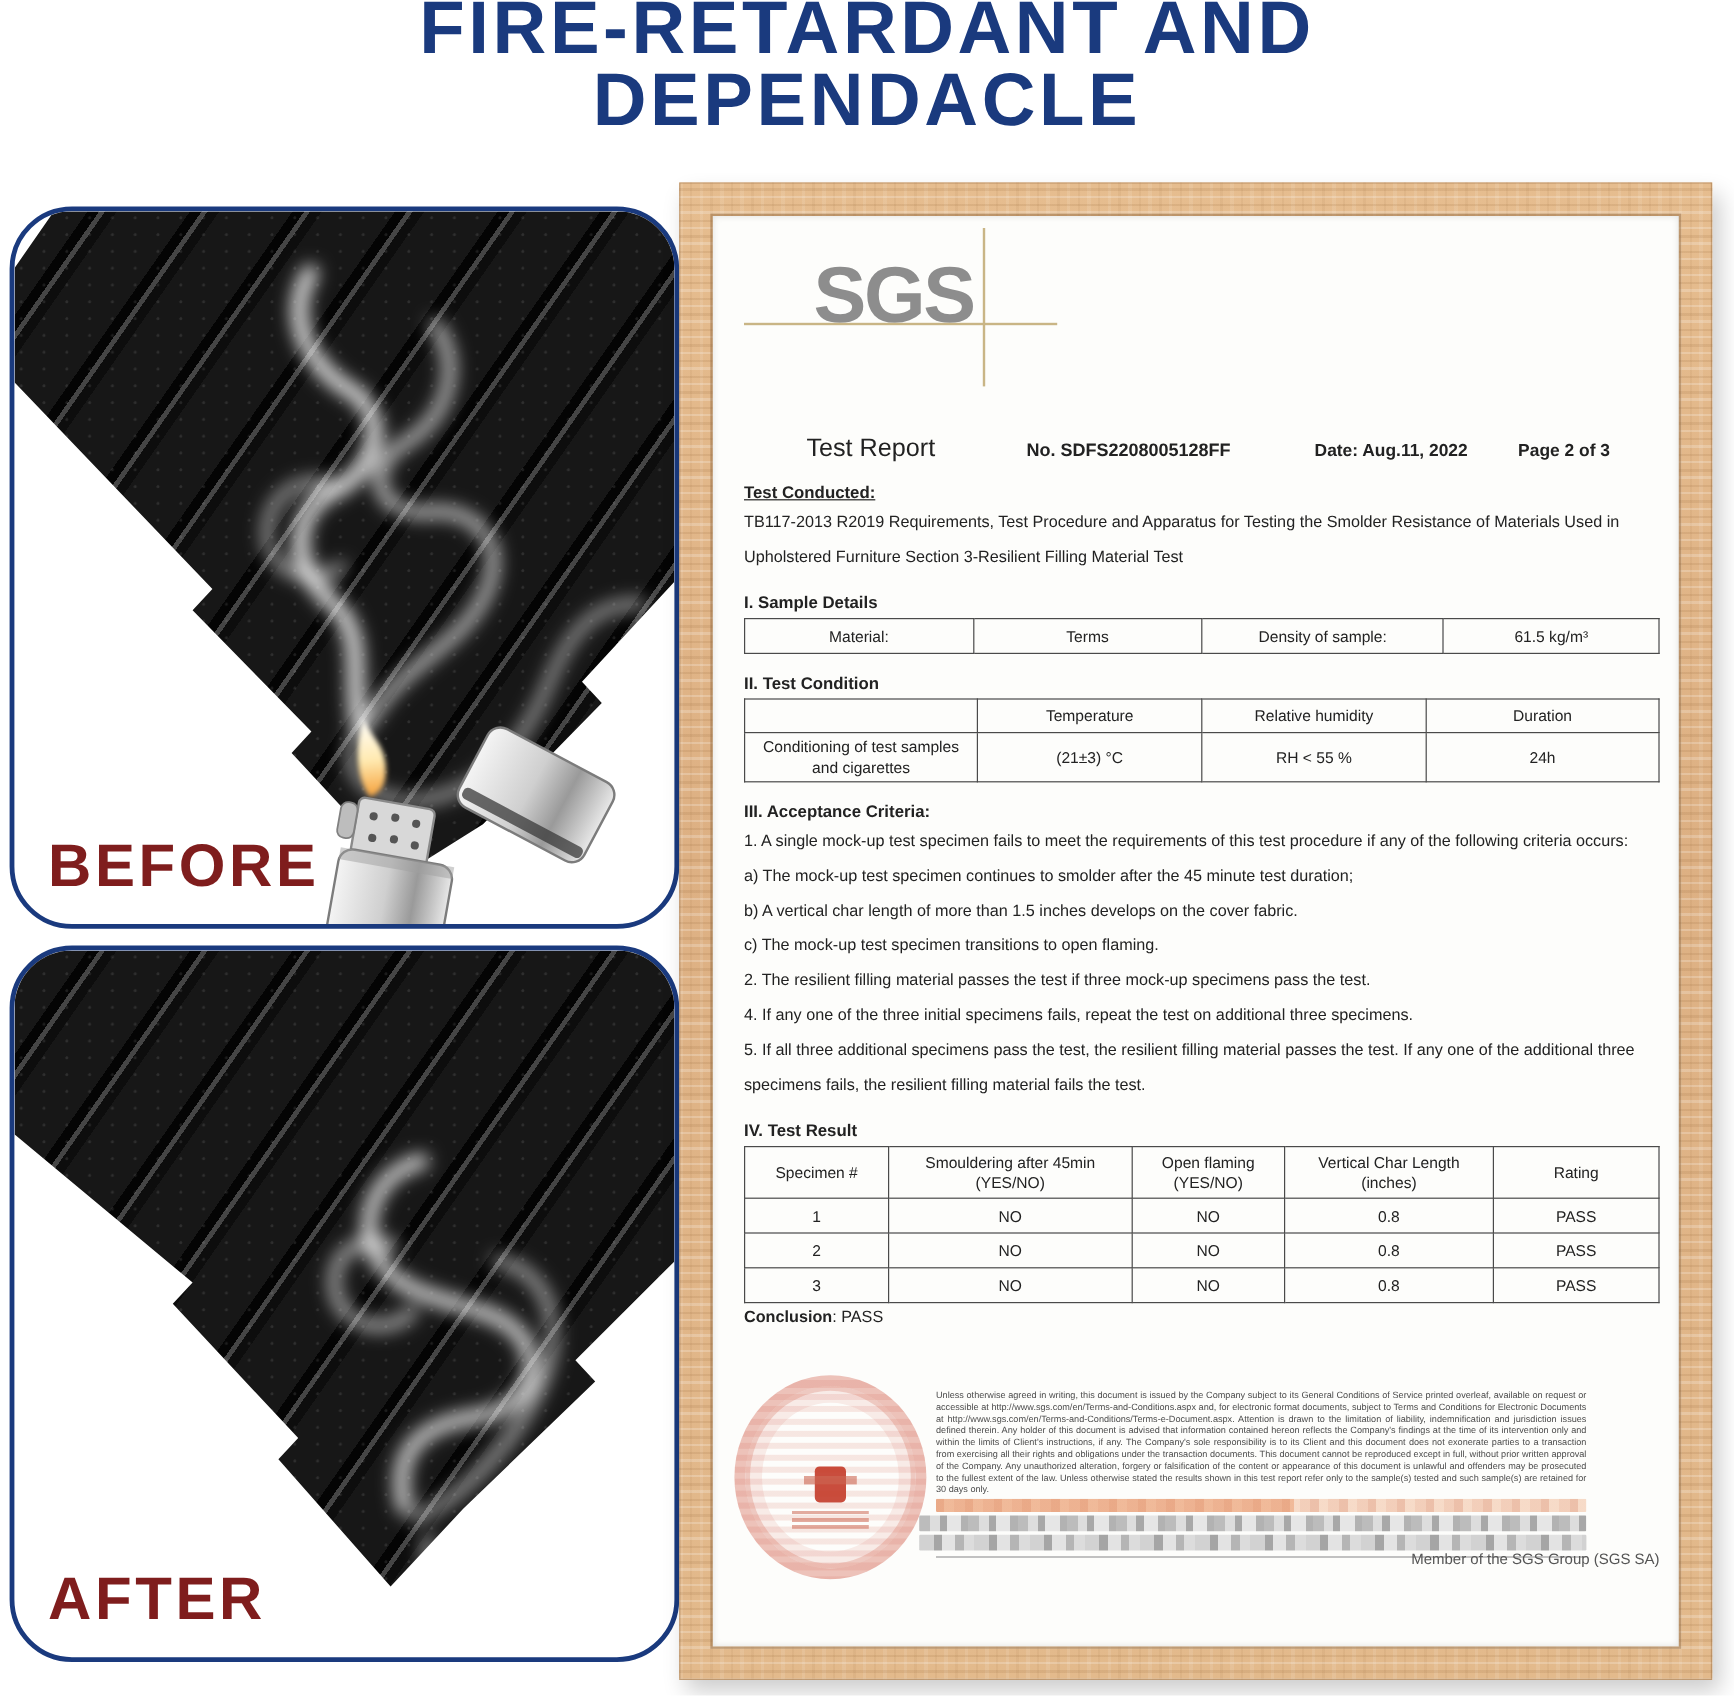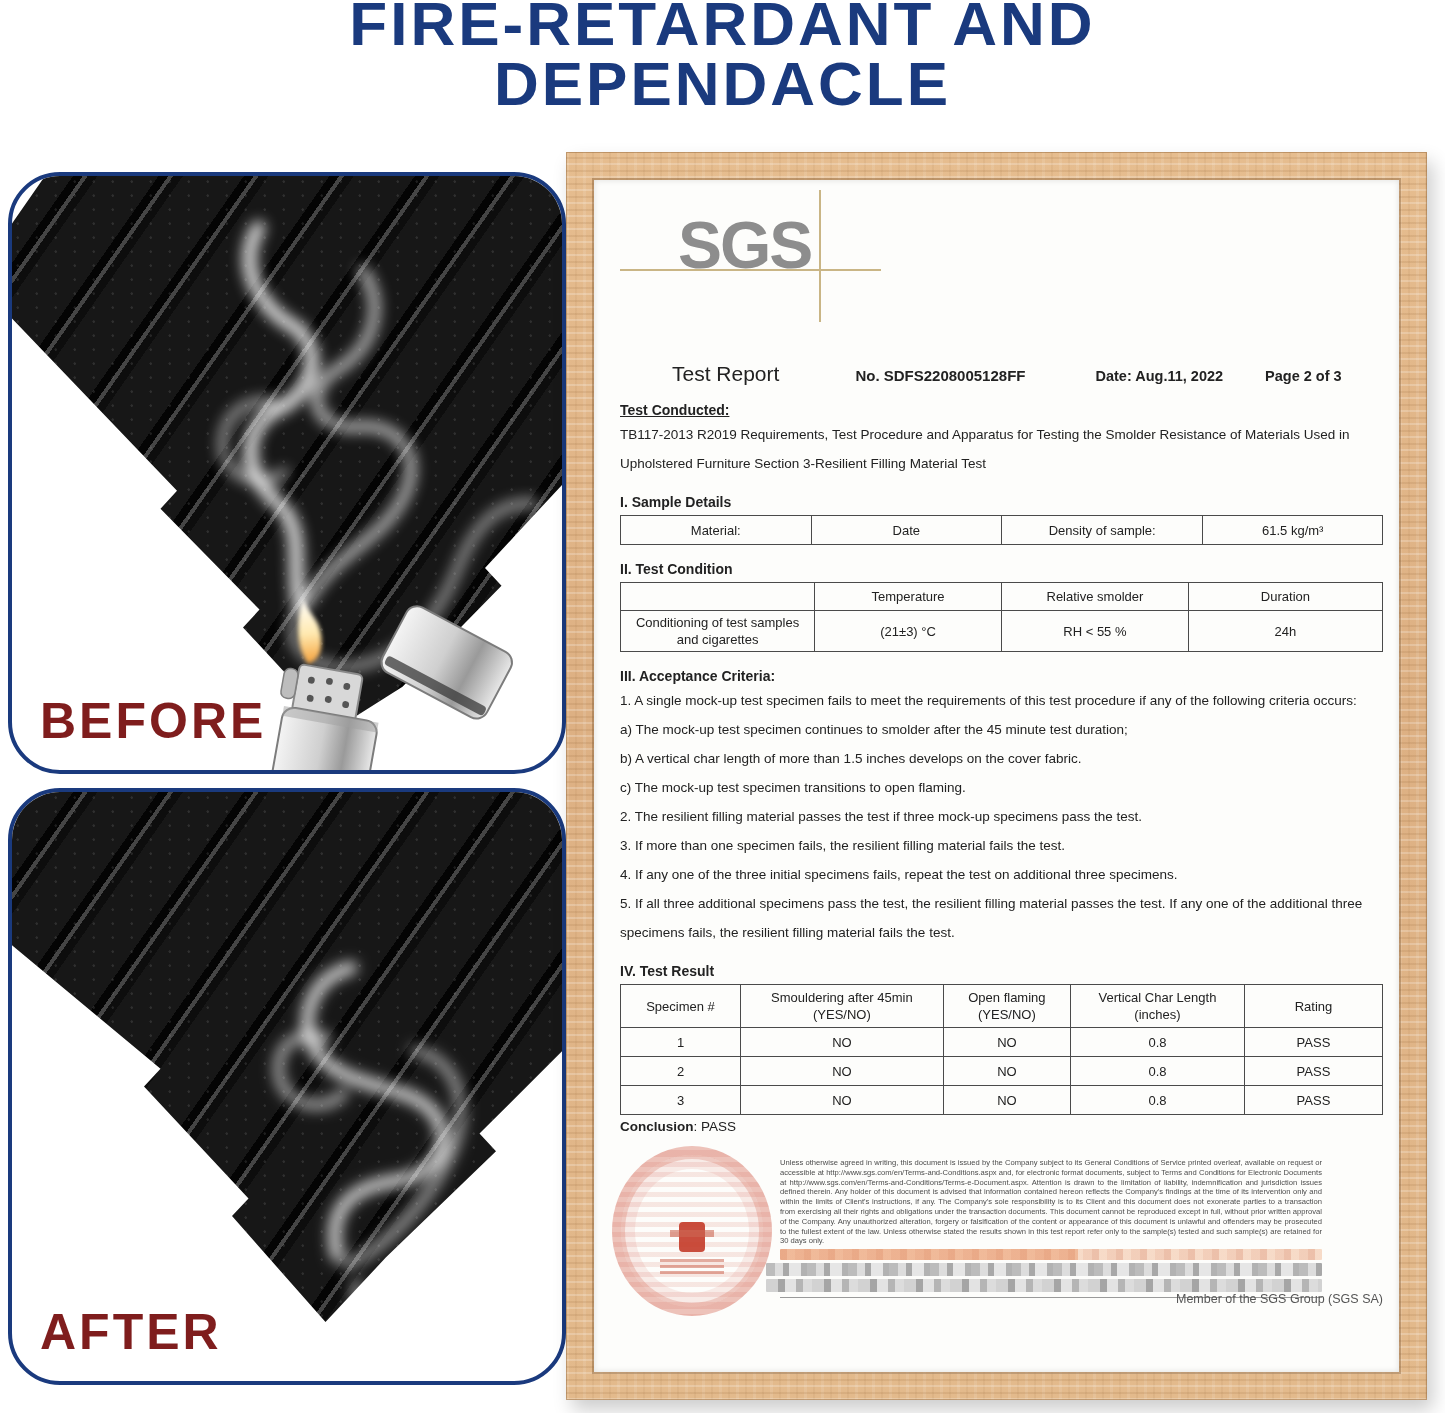--- a/index.html
+++ b/index.html
@@ -242,55 +242,54 @@
     </div>
 
     <div class="sec-heading underlined">Test Conducted:</div>
     <p class="body-par">TB117-2013 R2019 Requirements, Test Procedure and Apparatus for Testing the Smolder Resistance of Materials Used in Upholstered Furniture Section 3-Resilient Filling Material Test</p>
 
     <div class="sec-heading">I. Sample Details</div>
     <table class="doc-table" id="sample-table">
         <tbody>
           <tr>
             <td>Material:</td>
-            <td>Date</td>
+            <td>Terms</td>
             <td>Density of sample:</td>
             <td>61.5 kg/m³</td>
           </tr>
         </tbody>
       </table>
 
     <div class="sec-heading">II. Test Condition</div>
     <table class="doc-table" id="condition-table">
         <thead>
           <tr>
             <th></th>
             <th>Temperature</th>
-            <th>Relative smolder</th>
+            <th>Relative humidity</th>
             <th>Duration</th>
           </tr>
         </thead>
         <tbody>
           <tr>
             <td>Conditioning of test samples and cigarettes</td>
             <td>(21±3) °C</td>
             <td>RH &lt; 55 %</td>
             <td>24h</td>
           </tr>
         </tbody>
       </table>
 
     <div class="sec-heading">III. Acceptance Criteria:</div>
     <div class="criteria">
         <p>1. A single mock-up test specimen fails to meet the requirements of this test procedure if any of the following criteria occurs:</p>
         <p>a) The mock-up test specimen continues to smolder after the 45 minute test duration;</p>
         <p>b) A vertical char length of more than 1.5 inches develops on the cover fabric.</p>
         <p>c) The mock-up test specimen transitions to open flaming.</p>
         <p>2. The resilient filling material passes the test if three mock-up specimens pass the test.</p>
-        <p>3. If more than one specimen fails, the resilient filling material fails the test.</p>
         <p>4. If any one of the three initial specimens fails, repeat the test on additional three specimens.</p>
         <p>5. If all three additional specimens pass the test, the resilient filling material passes the test. If any one of the additional three specimens fails, the resilient filling material fails the test.</p>
       </div>
 
     <div class="sec-heading">IV. Test Result</div>
     <table class="doc-table" id="result-table">
         <thead>
           <tr>
             <th>Specimen #</th>
             <th>Smouldering after 45min

